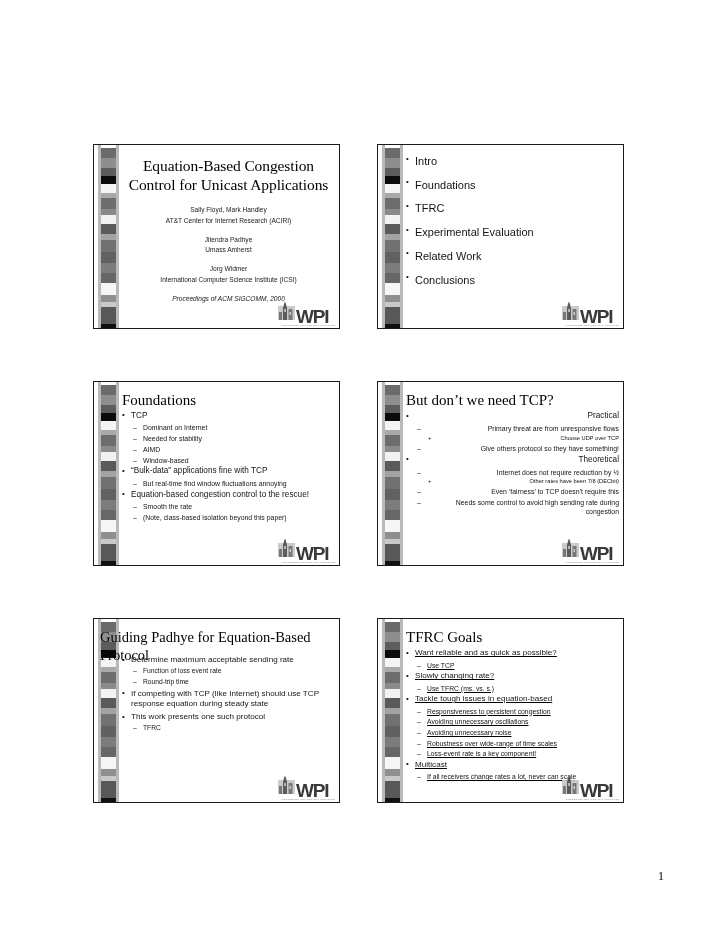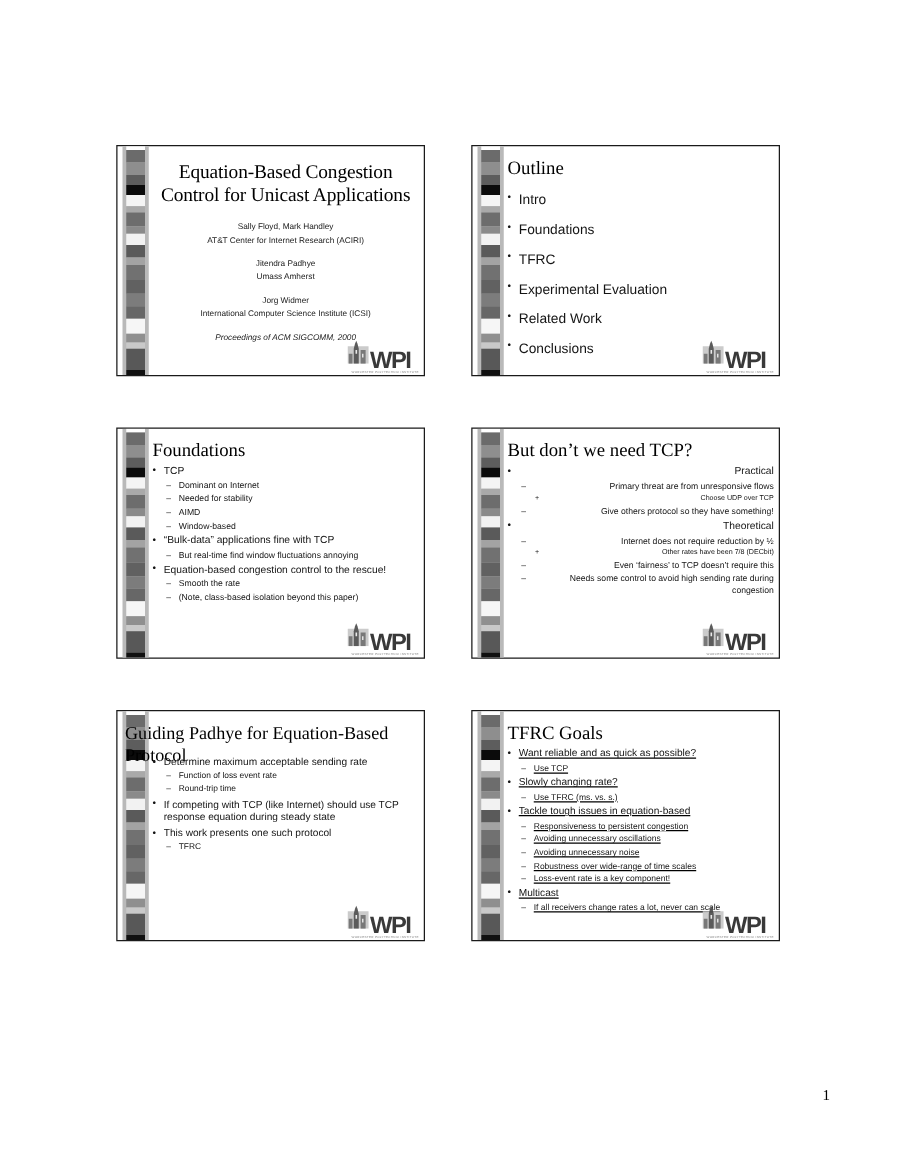--- a/index.html
+++ b/index.html
@@ -19,25 +19,25 @@
     position: absolute;
     left: 0; top: 0;
     width: 720px;
     height: 932px;
     background: #ffffff;
   }
 
   .slide-grid {
     position: absolute;
     left: 93px;
-    top: 116px;
+    top: 144px;
     width: 536px;
     display: flex;
     flex-wrap: wrap;
-    gap: 41px 37px;
+    gap: 52px 37px;
   }
 
   .slide {
     position: relative;
     width: 247px;
     height: 185px;
     border: 1px solid #1a1a1a;
     background: #ffffff;
     box-sizing: border-box;
     overflow: hidden;
@@ -290,21 +290,20 @@
           <i style="background: rgb(97, 97, 97); height: 6.15385%;"></i>
           <i style="background: rgb(124, 124, 124); height: 5.12821%;"></i>
           <i style="background: rgb(103, 103, 103); height: 5.64103%;"></i>
           <i style="background: rgb(246, 246, 246); height: 6.15385%;"></i>
           <i style="background: rgb(143, 143, 143); height: 4.10256%;"></i>
           <i style="background: rgb(201, 201, 201); height: 2.5641%;"></i>
           <i style="background: rgb(88, 88, 88); height: 9.23077%;"></i>
           <i style="background: rgb(16, 16, 16); height: 3.07692%;"></i>
         </div>
       <div class="slide-body">
-        <div class="s-title title-left">Outline</div>
         <ul class="lvl bullets-wrap bullets-outline">
             <li class="b1">Intro</li>
             <li class="b1">Foundations</li>
             <li class="b1">TFRC</li>
             <li class="b1">Experimental Evaluation</li>
             <li class="b1">Related Work</li>
             <li class="b1">Conclusions</li>
           </ul>
       </div>
       <div class="wpi">

